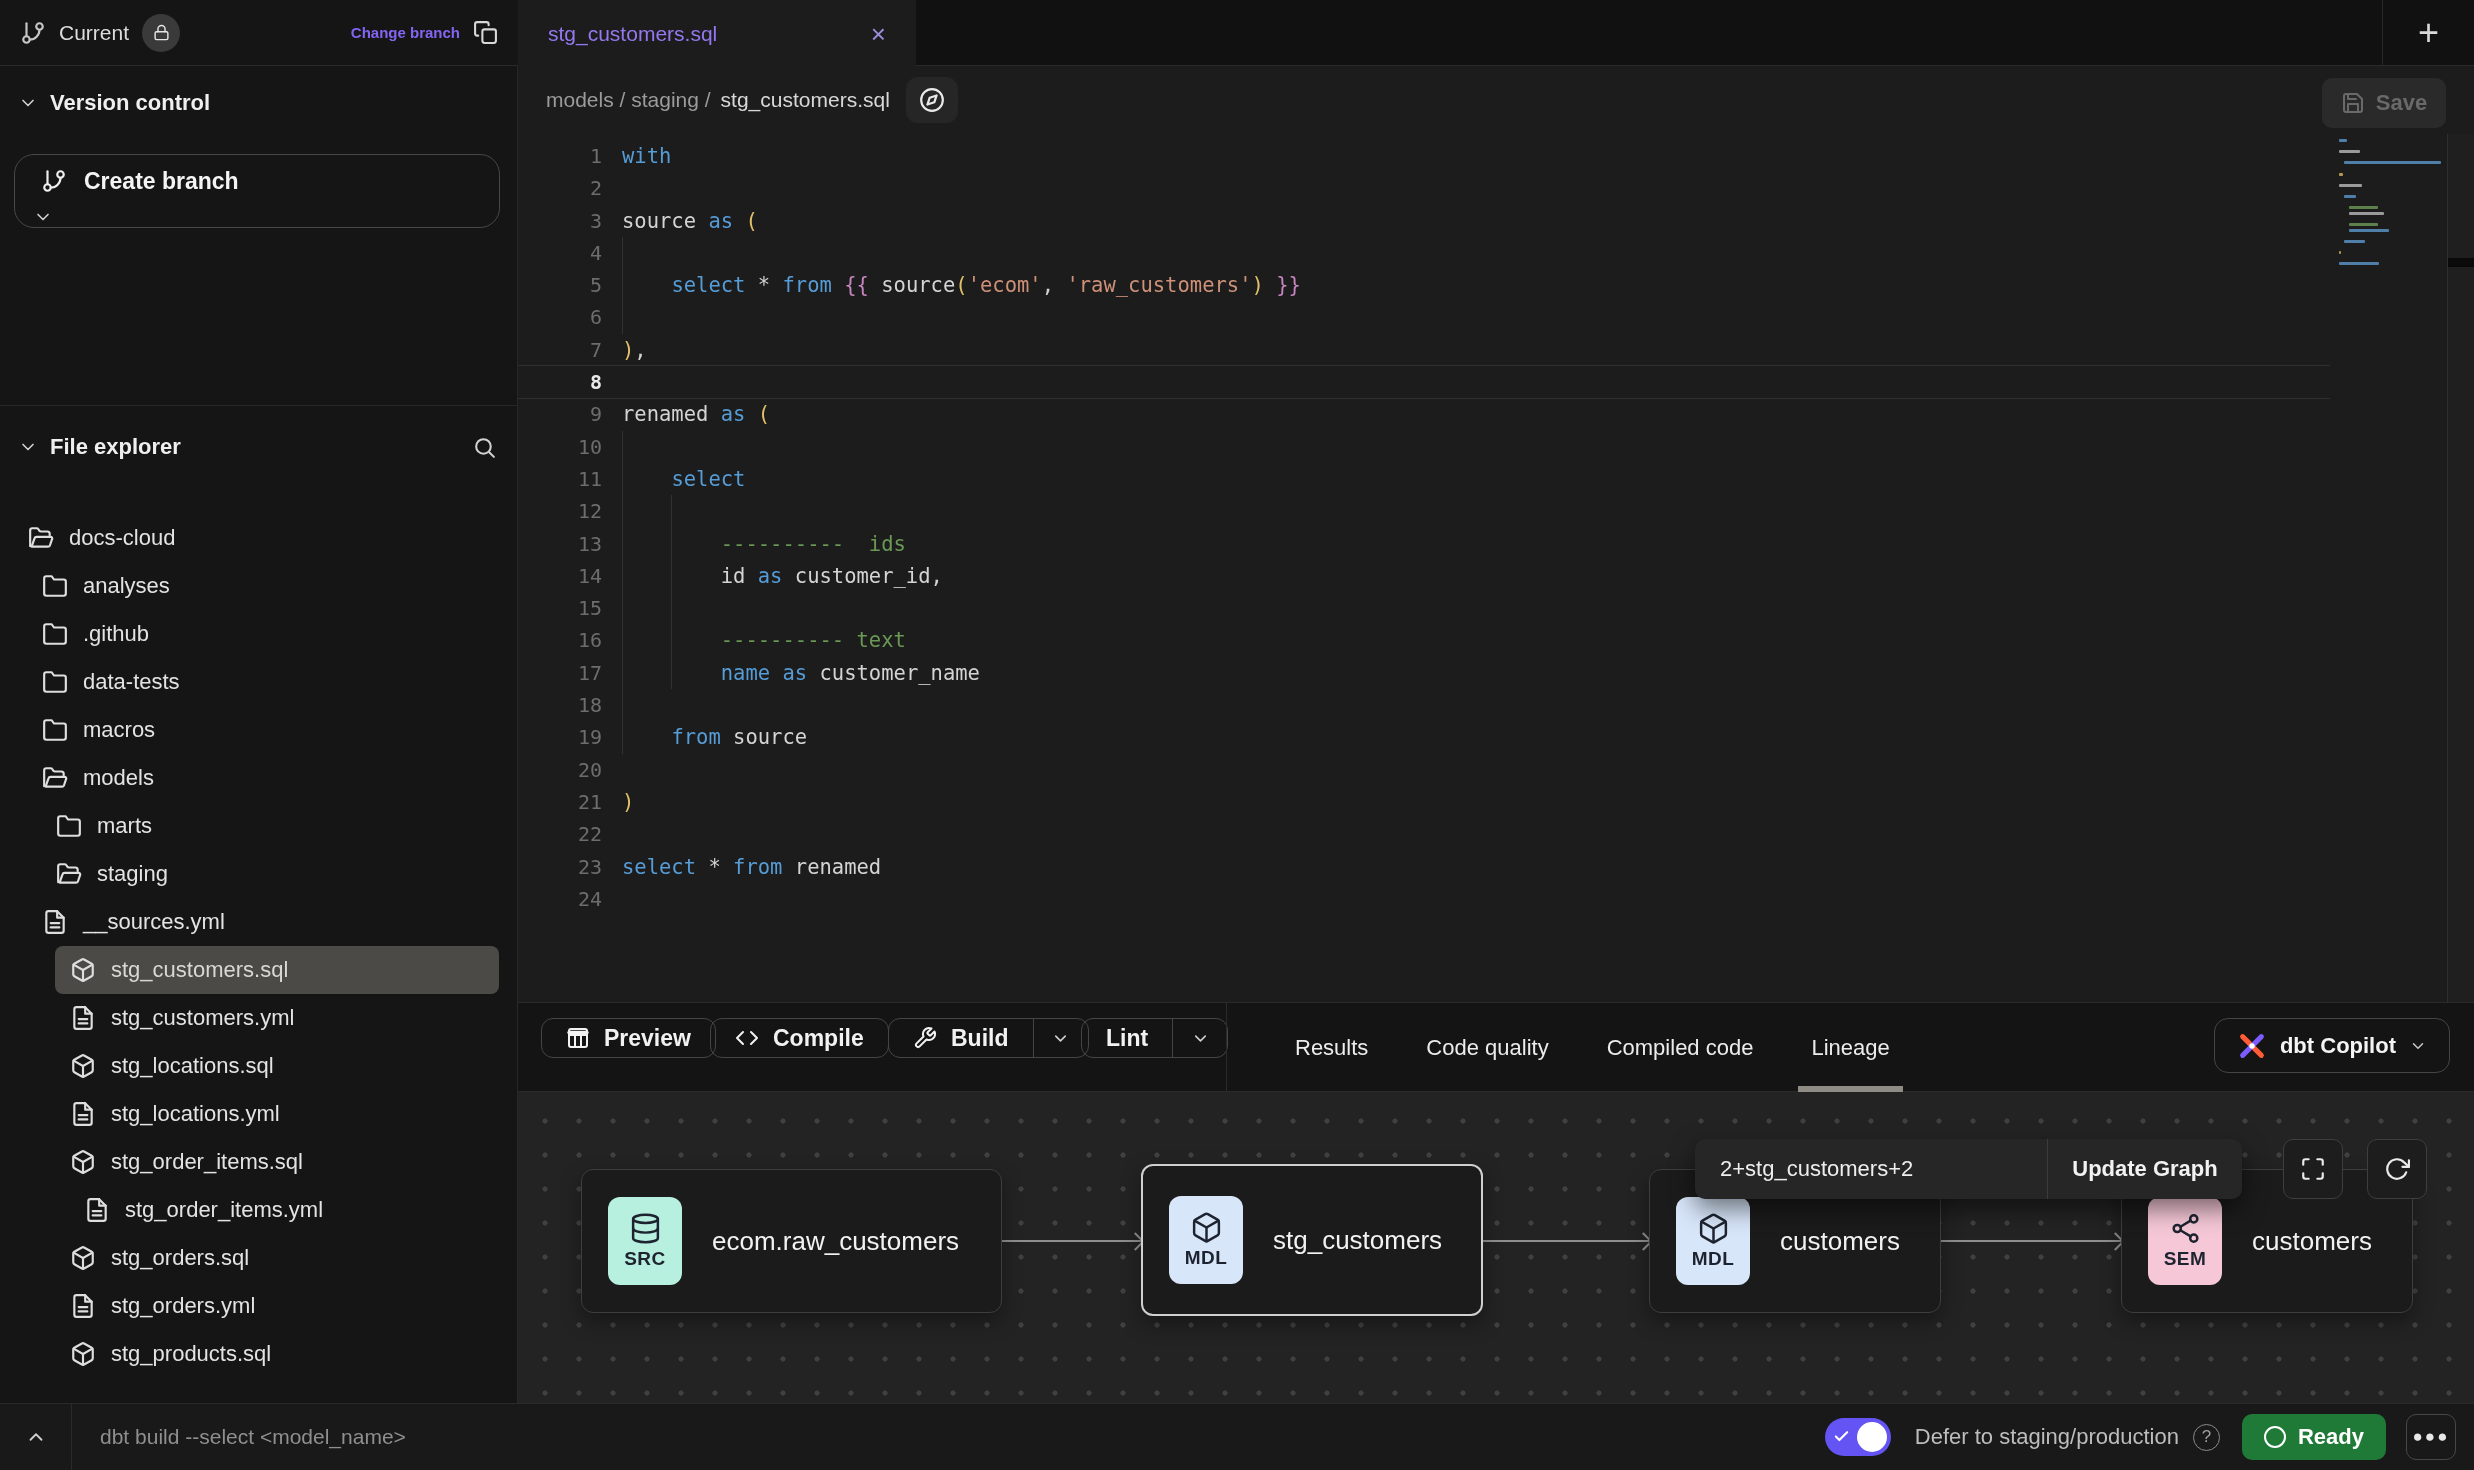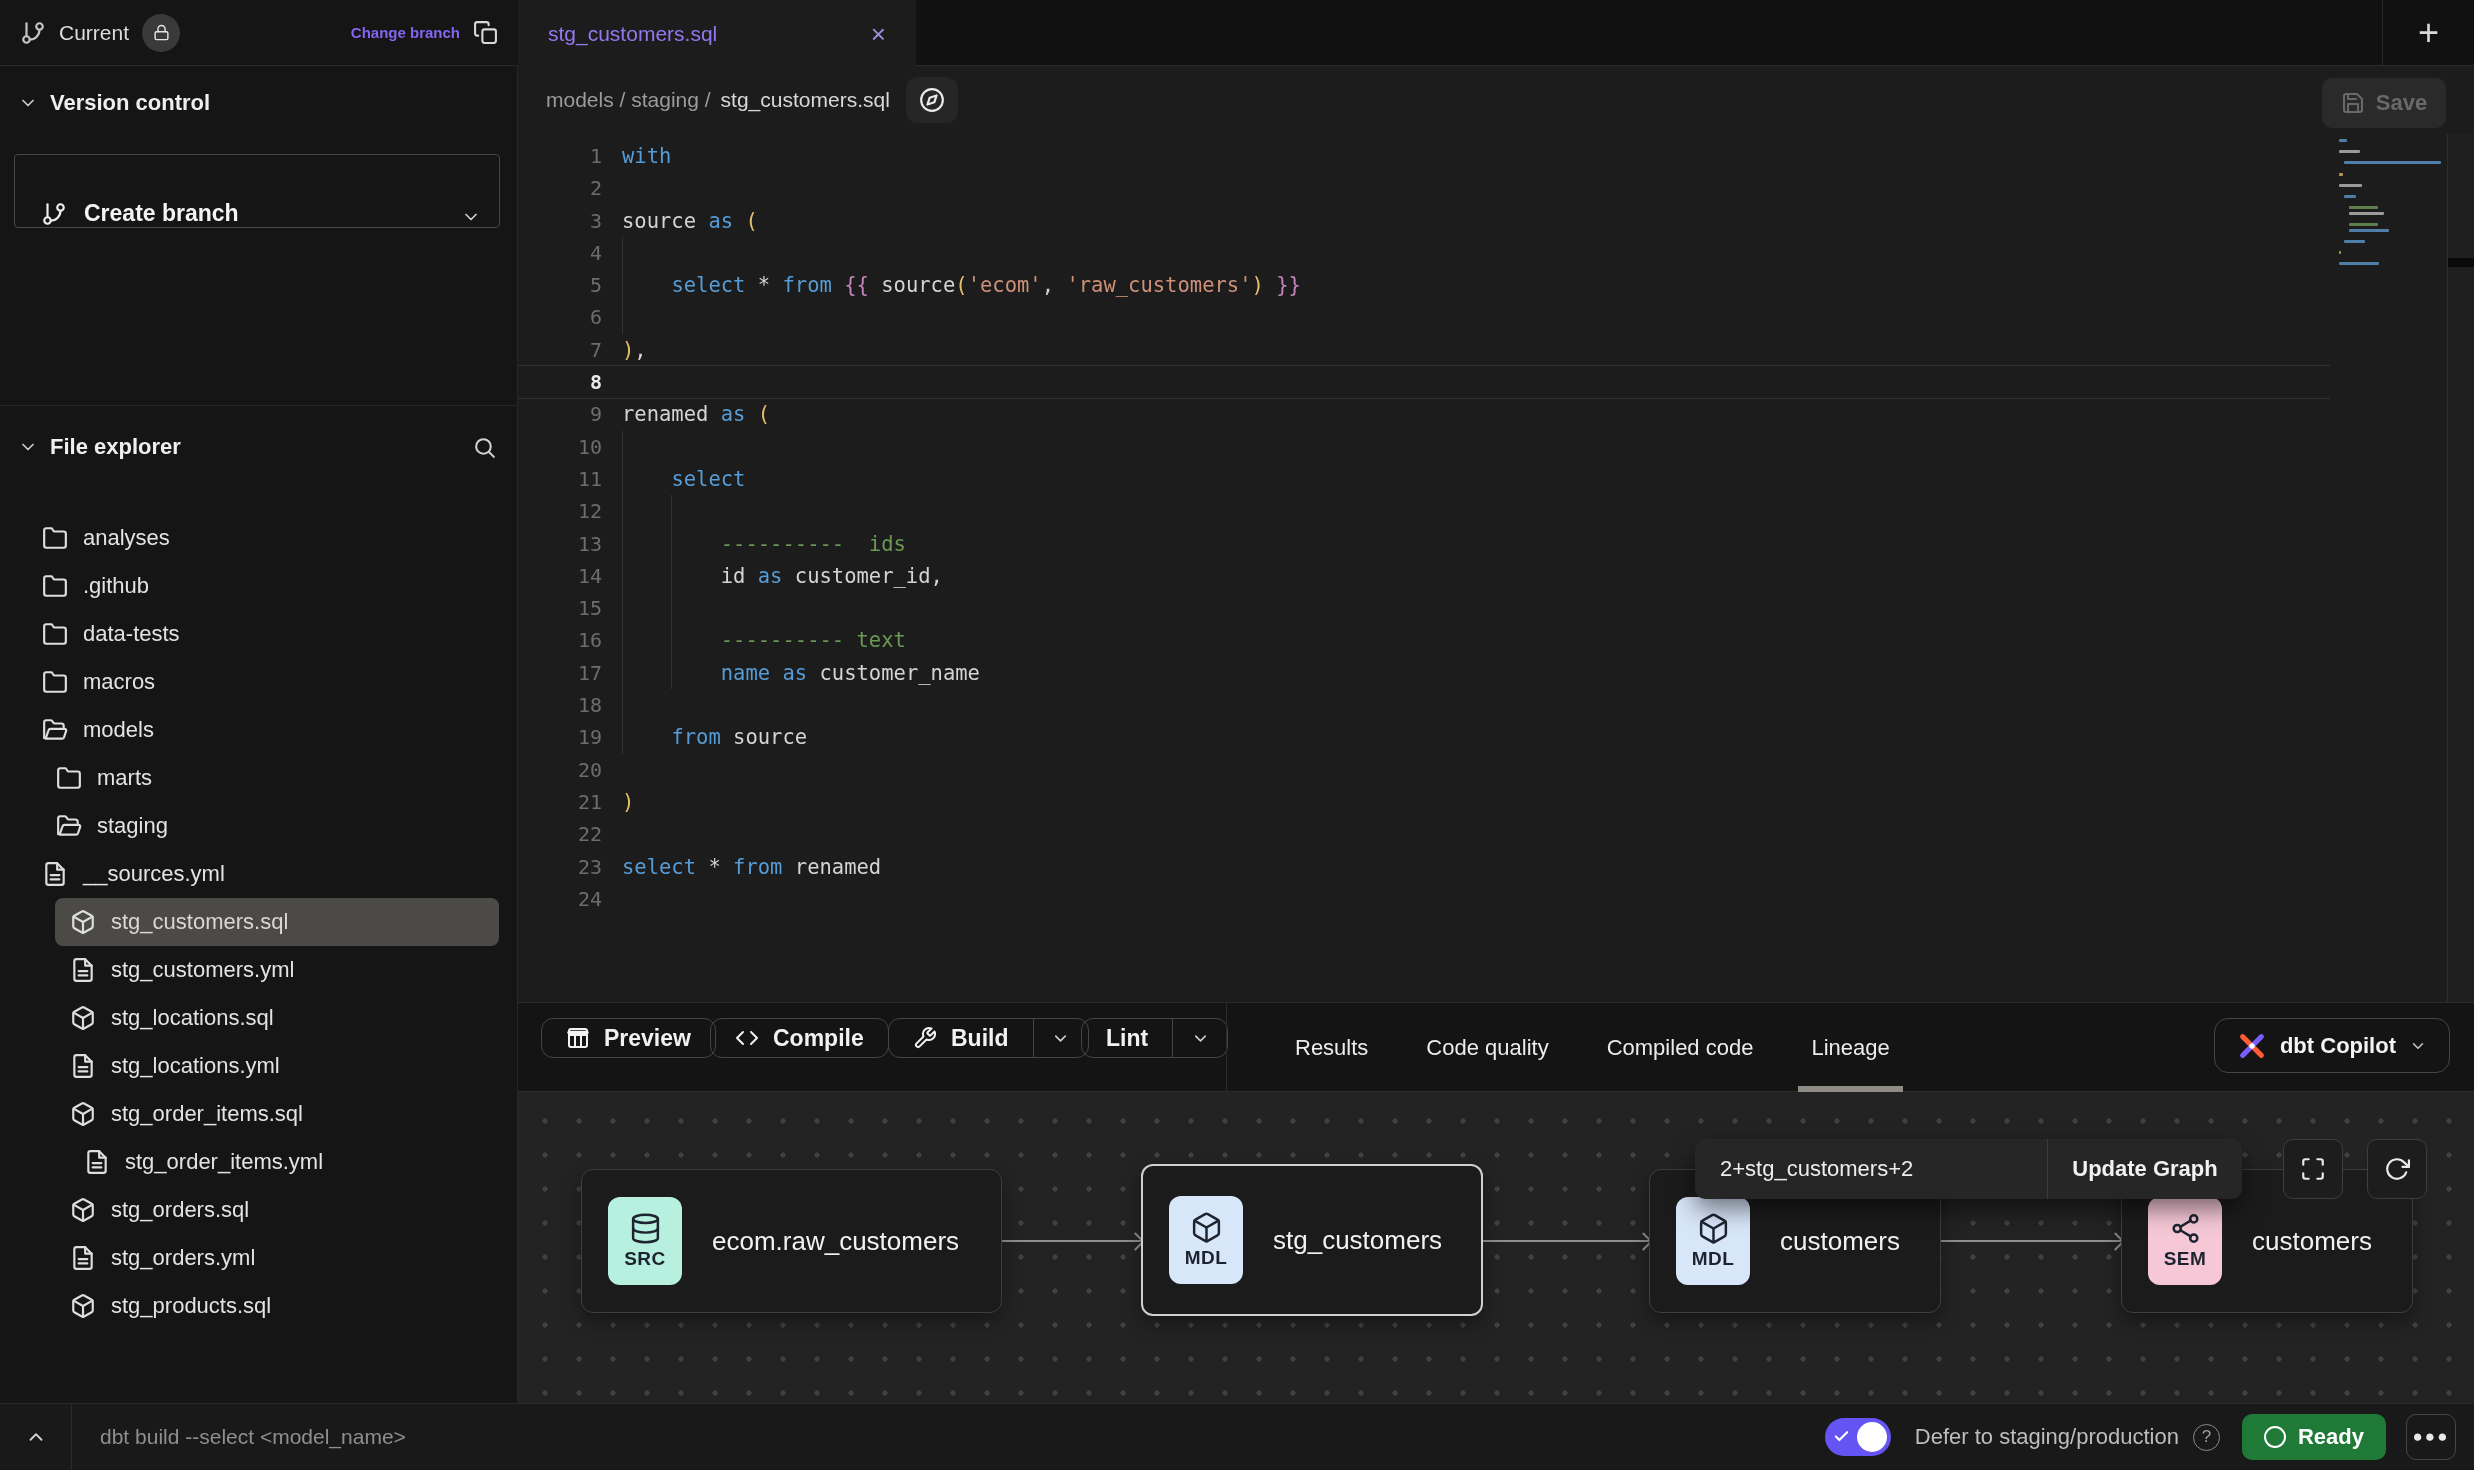--- a/index.html
+++ b/index.html
@@ -17,21 +17,21 @@
   .lock-badge .ic{font-size:17px;color:#e6e6e6;}
   .tb-spacer{flex:1;}
   .change-branch{color:#8465f2;font-weight:700;font-size:15px;cursor:pointer;}
   .copy-ic{font-size:25px;color:#d8d8d8;}
 
   
   .sidebar{position:absolute;left:0;top:66px;width:518px;height:1337px;background:#151515;border-right:1px solid #272727;}
   .vc-header{position:absolute;left:18px;top:24px;display:flex;align-items:center;gap:12px;}
   .chev{font-size:20px;color:#cfcfcf;}
   .sec-title{font-size:22px;font-weight:700;color:#efefef;}
-  .btn-split{position:absolute;left:14px;top:88px;width:486px;height:74px;border:1.5px solid #474747;border-radius:4px;display:flex;align-items:flex-end;}
+  .btn-split{position:absolute;left:14px;top:88px;width:486px;height:74px;border:1.5px solid #474747;border-radius:20px;display:flex;align-items:flex-start;flex-direction:column;}
   .btn-split-main{flex:1;display:flex;align-items:center;padding-left:26px;gap:17px;}
   .btn-split-main .ic{font-size:26px;color:#efefef;}
   .btn-split-label{font-size:23px;font-weight:700;color:#f4f4f4;}
   .btn-split-sep{width:1px;background:#474747;}
   .btn-split-caret{width:56px;display:flex;align-items:center;justify-content:center;color:#cfcfcf;font-size:20px;}
   .sec-div{position:absolute;left:0;top:339px;width:518px;height:1px;background:#272727;}
   .fe-header{position:absolute;left:18px;right:20px;top:358px;height:46px;display:flex;align-items:center;gap:12px;}
   .search-ic{margin-left:auto;font-size:25px;color:#d2d2d2;}
   .tree{position:absolute;left:0;top:448px;right:0;}
   .trow{height:48px;display:flex;align-items:center;font-size:22px;font-weight:500;color:#e3e3e3;cursor:pointer;}
@@ -186,20 +186,27 @@
       <svg class="ic chev" viewBox="0 0 24 24">
           <polyline points="6 9 12 15 18 9"></polyline>
         </svg>
       <span class="sec-title">File explorer</span>
       <svg class="ic search-ic" viewBox="0 0 24 24">
           <circle cx="11" cy="11" r="7"></circle>
           <line x1="21" y1="21" x2="16.5" y2="16.5"></line>
         </svg>
     </div>
     <div class="tree" id="tree">
+        <div class="trow" style="padding-left: 28px;">
+          <svg class="ic " viewBox="0 0 24 24">
+            <path d="M2 19.5V5a2 2 0 0 1 2-2h3.9a2 2 0 0 1 1.7.9l.8 1.2a2 2 0 0 0 1.7.9H18a2 2 0 0 1 2 2v1.5"></path>
+            <path d="M3.5 19.5 6 12.4A2 2 0 0 1 7.9 11H21a1.4 1.4 0 0 1 1.3 1.9l-2 5.8a2 2 0 0 1-1.9 1.3H3.5z"></path>
+          </svg>
+          <span>docs-cloud</span>
+        </div>
         <div class="trow" style="padding-left: 42px;">
           <svg class="ic " viewBox="0 0 24 24">
             <path d="M22 19a2 2 0 0 1-2 2H4a2 2 0 0 1-2-2V5a2 2 0 0 1 2-2h5l2 3h9a2 2 0 0 1 2 2z"></path>
           </svg>
           <span>analyses</span>
         </div>
         <div class="trow" style="padding-left: 42px;">
           <svg class="ic " viewBox="0 0 24 24">
             <path d="M22 19a2 2 0 0 1-2 2H4a2 2 0 0 1-2-2V5a2 2 0 0 1 2-2h5l2 3h9a2 2 0 0 1 2 2z"></path>
           </svg>

